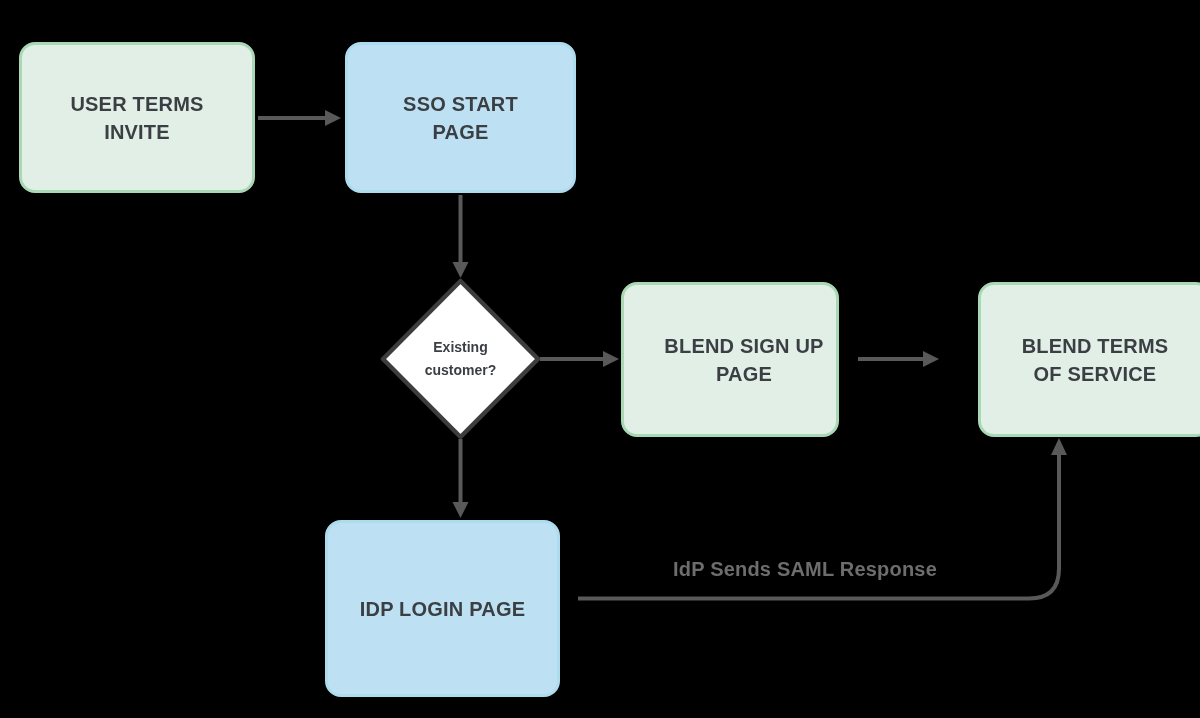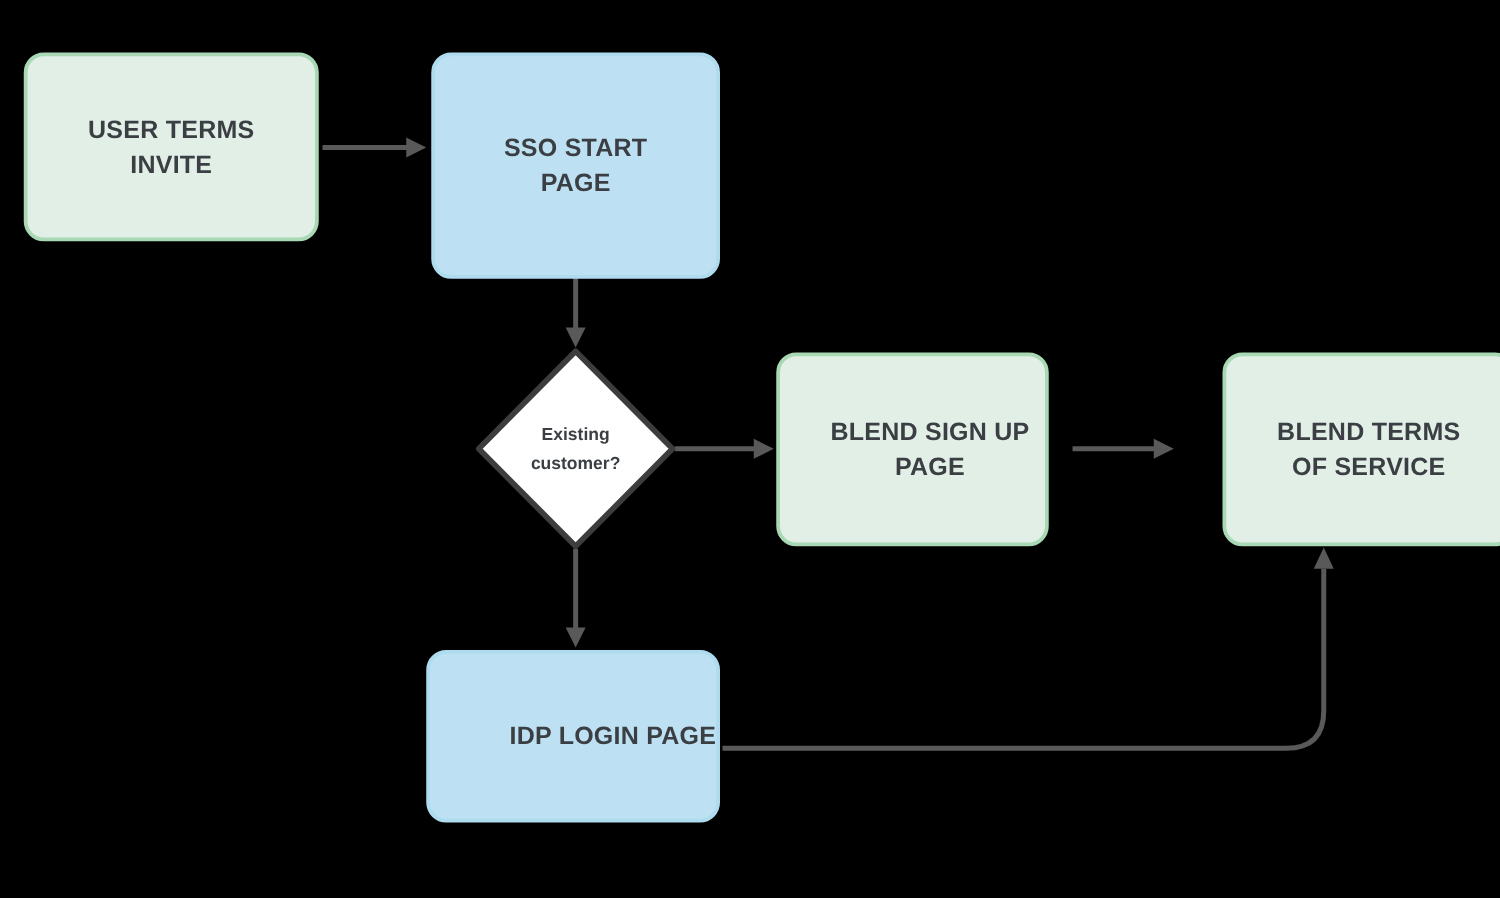--- a/index.html
+++ b/index.html
@@ -120,36 +120,37 @@
     </g>
 
     <path class="diamond-shape" d="M 460.5 281 L 538 359 L 460.5 437 L 383 359 Z"></path>
   </svg>
 
   <div class="node green" style="left:19px; top:42px; width:236px; height:151px;">
     <span>USER TERMS
 INVITE</span>
   </div>
 
-  <div class="node blue" style="left:345px; top:42px; width:231px; height:181px;">
+  <div class="node blue" style="left:345px; top:42px; width:231px; height:151px;">
     <span>SSO START
 PAGE</span>
   </div>
 
   <div class="diamond-label">Existing
 customer?</div>
 
   <div class="node green" style="left:621px; top:282px; width:218px; height:155px;padding-left:28px;">
     <span>BLEND SIGN UP
 PAGE</span>
   </div>
 
   <div class="node green" style="left:942px; top:282px; width:234px; height:155px;margin-left:36px;">
     <span>BLEND TERMS
 OF SERVICE</span>
   </div>
 
-  <div class="node blue" style="left:341px; top:520px; width:235px; height:138px;justify-content:flex-end;">
+  <div class="node blue" style="left:325px; top:520px; width:235px; height:177px;">
     <span>IDP LOGIN PAGE</span>
   </div>
 
+  <div class="edge-label">IdP Sends SAML Response</div>
 
 </div>
 
 </body></html>

